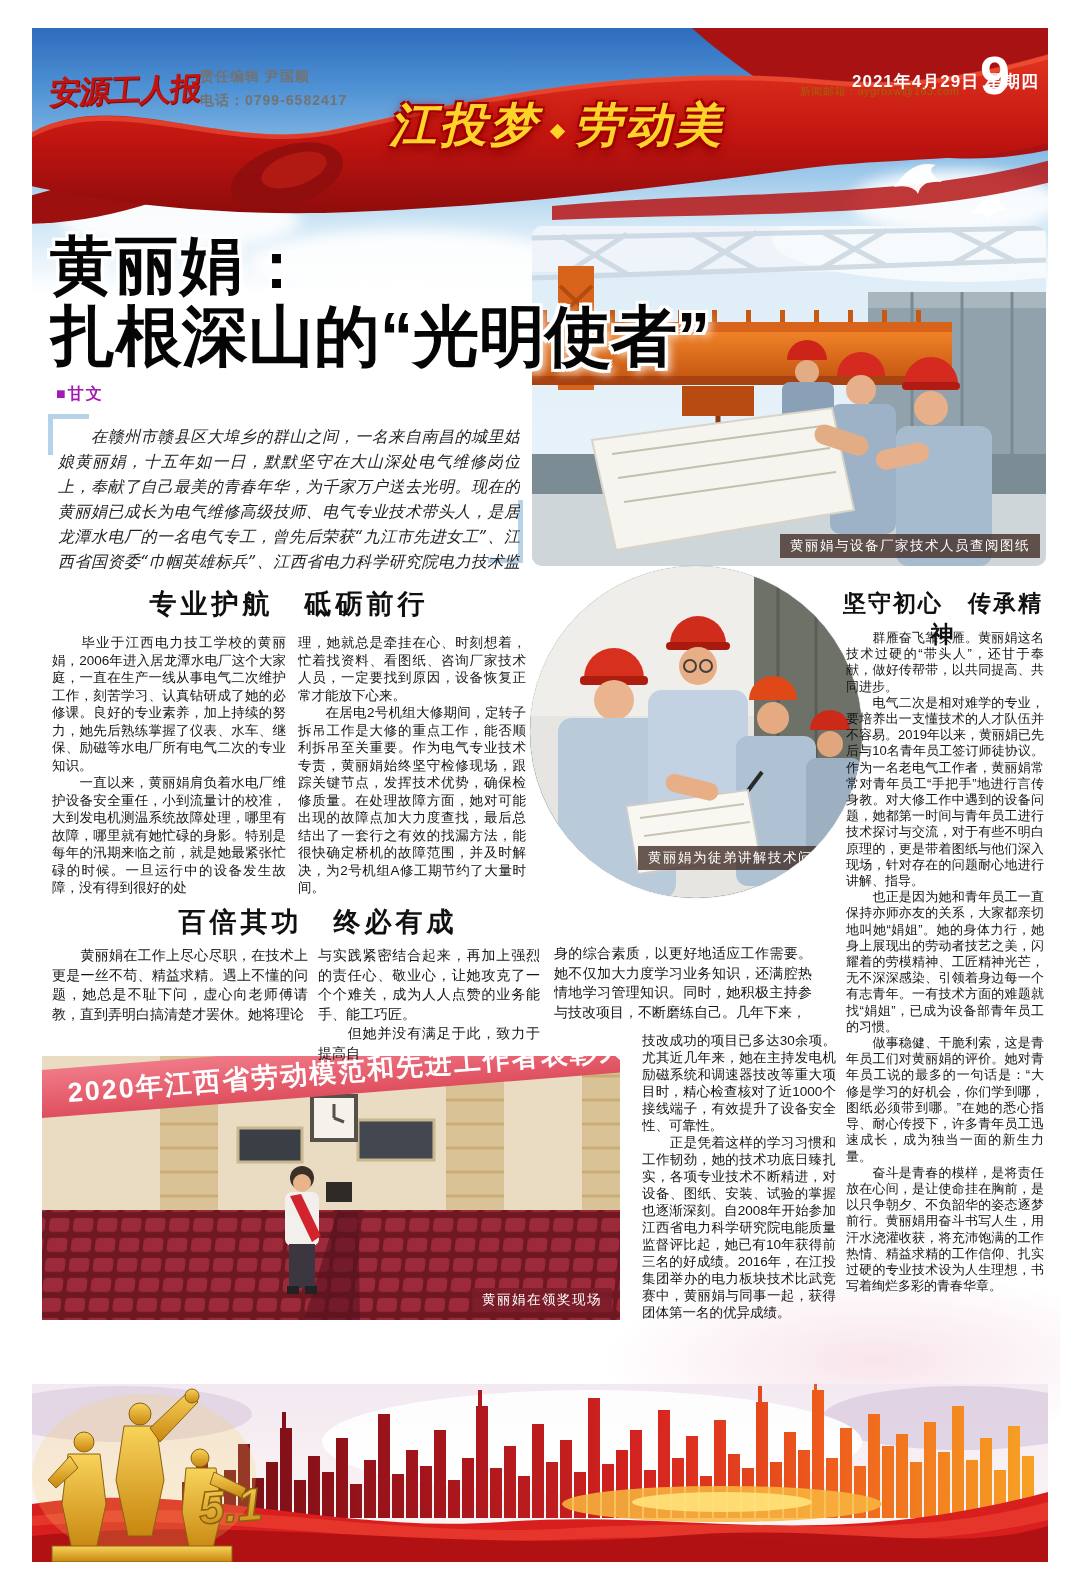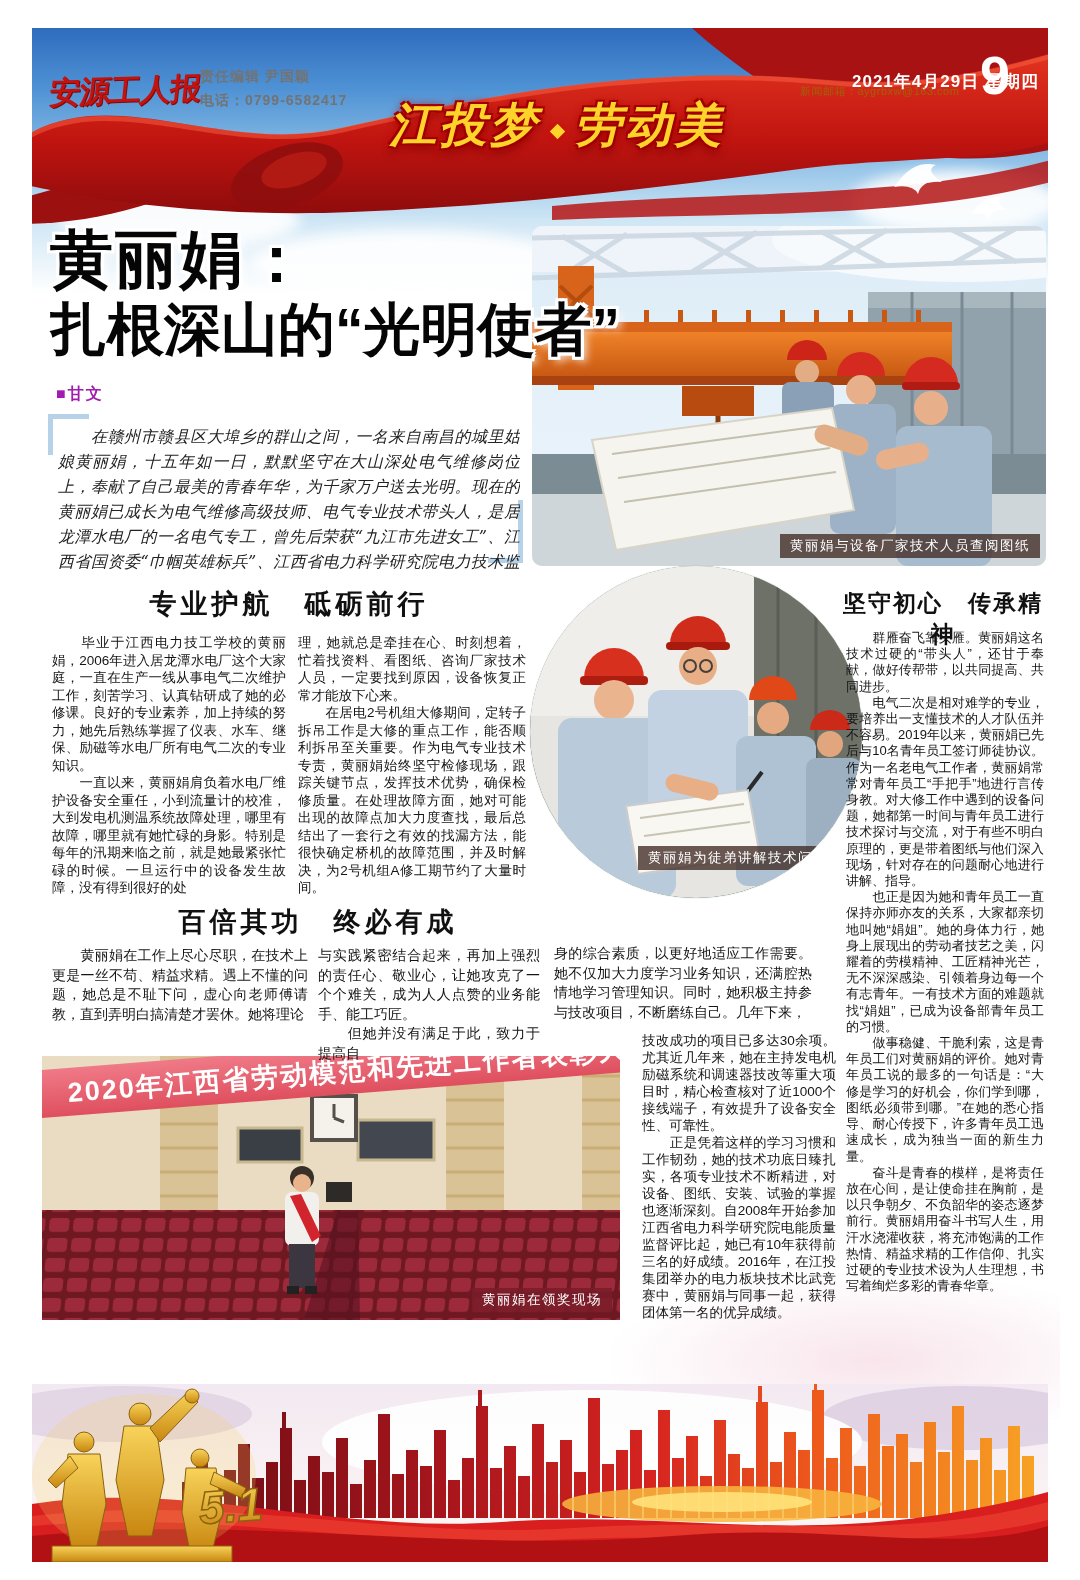--- a/index.html
+++ b/index.html
@@ -21,24 +21,24 @@
   .diamond{display:inline-block;width:11px;height:11px;background:#ffd42a;margin:0 12px 4px 12px;
         transform:rotate(45deg);box-shadow:0 0 6px #c00;}
   .date-line{position:absolute;left:852px;top:70px;z-index:3;color:#fff;font-size:17px;
         font-weight:bold;letter-spacing:1px;}
   .email-line{position:absolute;left:800px;top:84px;z-index:3;color:#a16207;font-size:11px;letter-spacing:.5px;}
   .page-no{position:absolute;left:980px;top:44px;z-index:3;color:#fff;font-size:54px;font-weight:900;}
   .doves{position:absolute;left:888px;top:152px;z-index:3;}
   
   .headline{position:absolute;left:50px;top:228px;z-index:5;color:#050505;font-weight:900;line-height:1;}
   .headline .l1{font-size:63px;letter-spacing:2px;}
-  .headline .l2{font-size:57px;margin-top:10px;letter-spacing:0;text-align:center;}
+  .headline .l2{font-size:66px;margin-top:10px;letter-spacing:0;text-align:center;}
   .headline .l1,.headline .l2{
      text-shadow:3px 0 0 #fff,-3px 0 0 #fff,0 3px 0 #fff,0 -3px 0 #fff,
-                 3px 3px 0 #fff,-3px -3px 0 #fff,3px -3px 0 #fff,-3px 3px 0 #fff,5px 5px 8px rgba(255,255,255,.9);}
+                 3px 3px 0 #fff,-3px -3px 0 #fff,3px -3px 0 #fff,-3px 3px 0 #fff,5px 5px 8px rgba(255,255,255,.9);margin-top:6px;}
   .byline{position:absolute;left:56px;top:384px;z-index:5;font-size:16px;font-weight:bold;color:#a21caf;letter-spacing:2px;}
   
   .lead{position:absolute;left:58px;top:424px;width:462px;height:152px;overflow:hidden;z-index:4;
         font-family:"DejaVu Serif",serif;font-style:italic;font-size:16px;line-height:25px;
         color:#222;text-align:justify;}
   .br-tl{position:absolute;left:48px;top:414px;width:36px;height:36px;z-index:3;
         border-left:5px solid #b5d2e8;border-top:5px solid #b5d2e8;}
   .br-br{position:absolute;left:488px;top:500px;width:30px;height:58px;z-index:3;
         border-right:5px solid #b5d2e8;border-bottom:5px solid #b5d2e8;}
   

